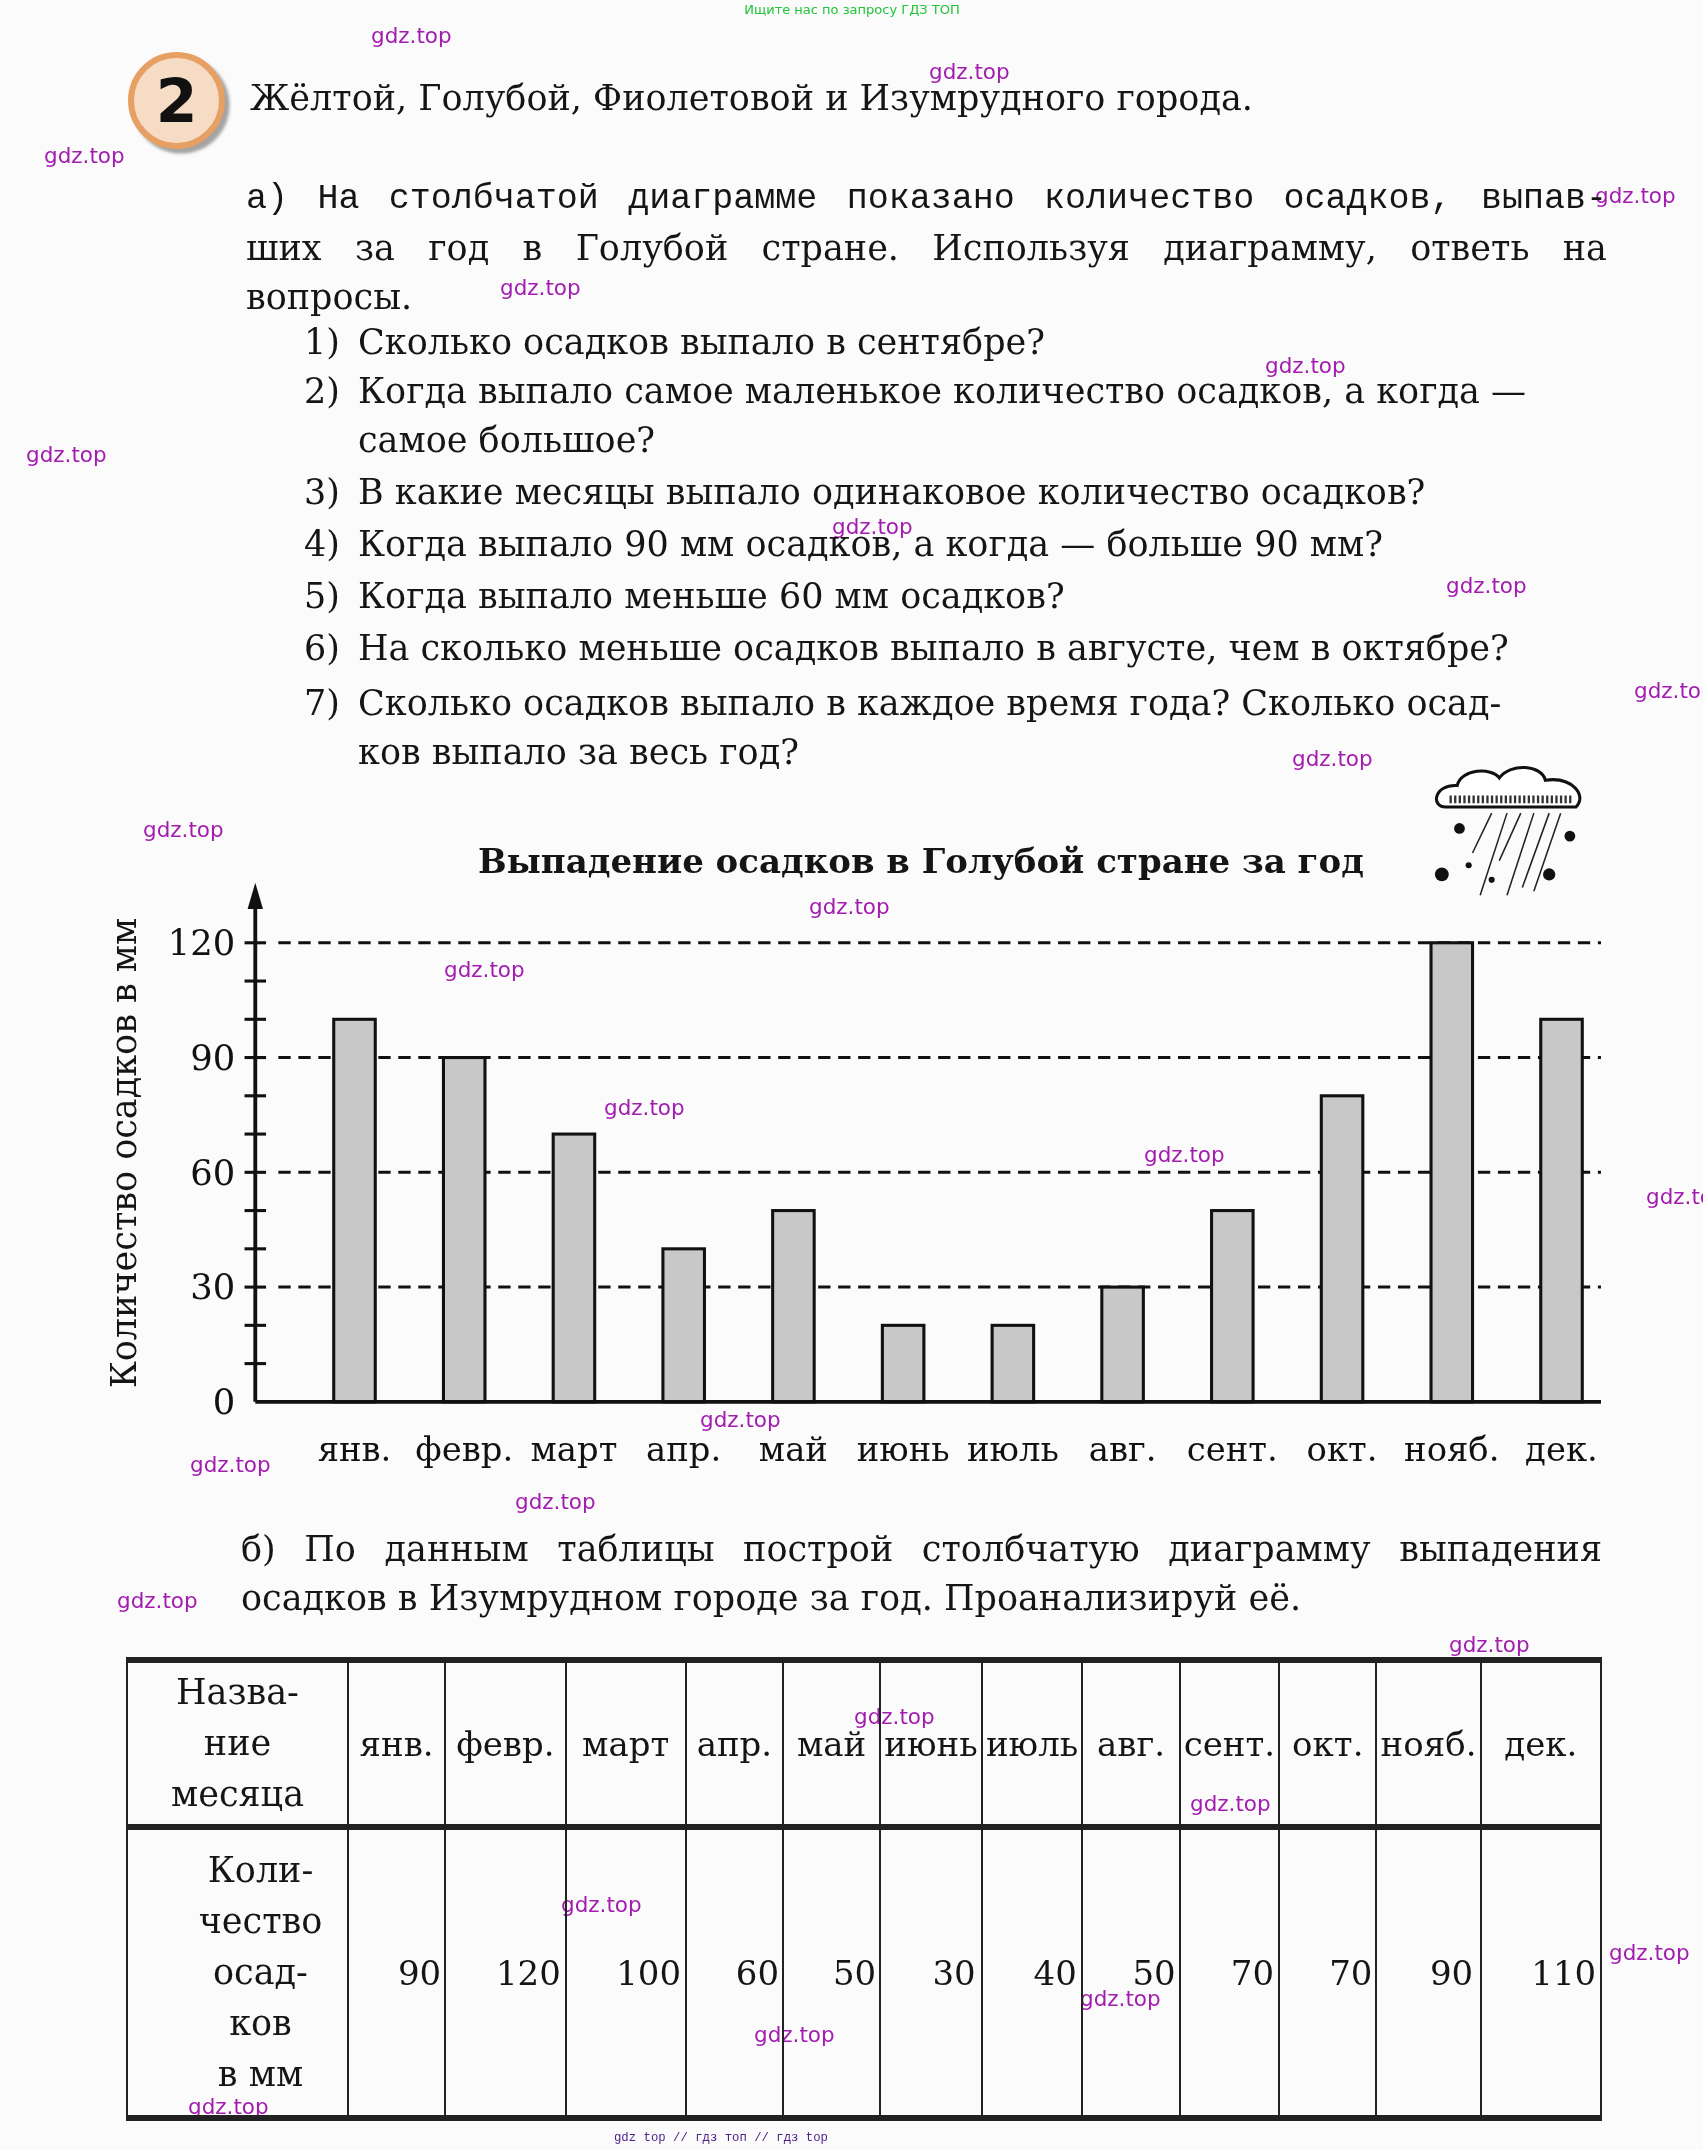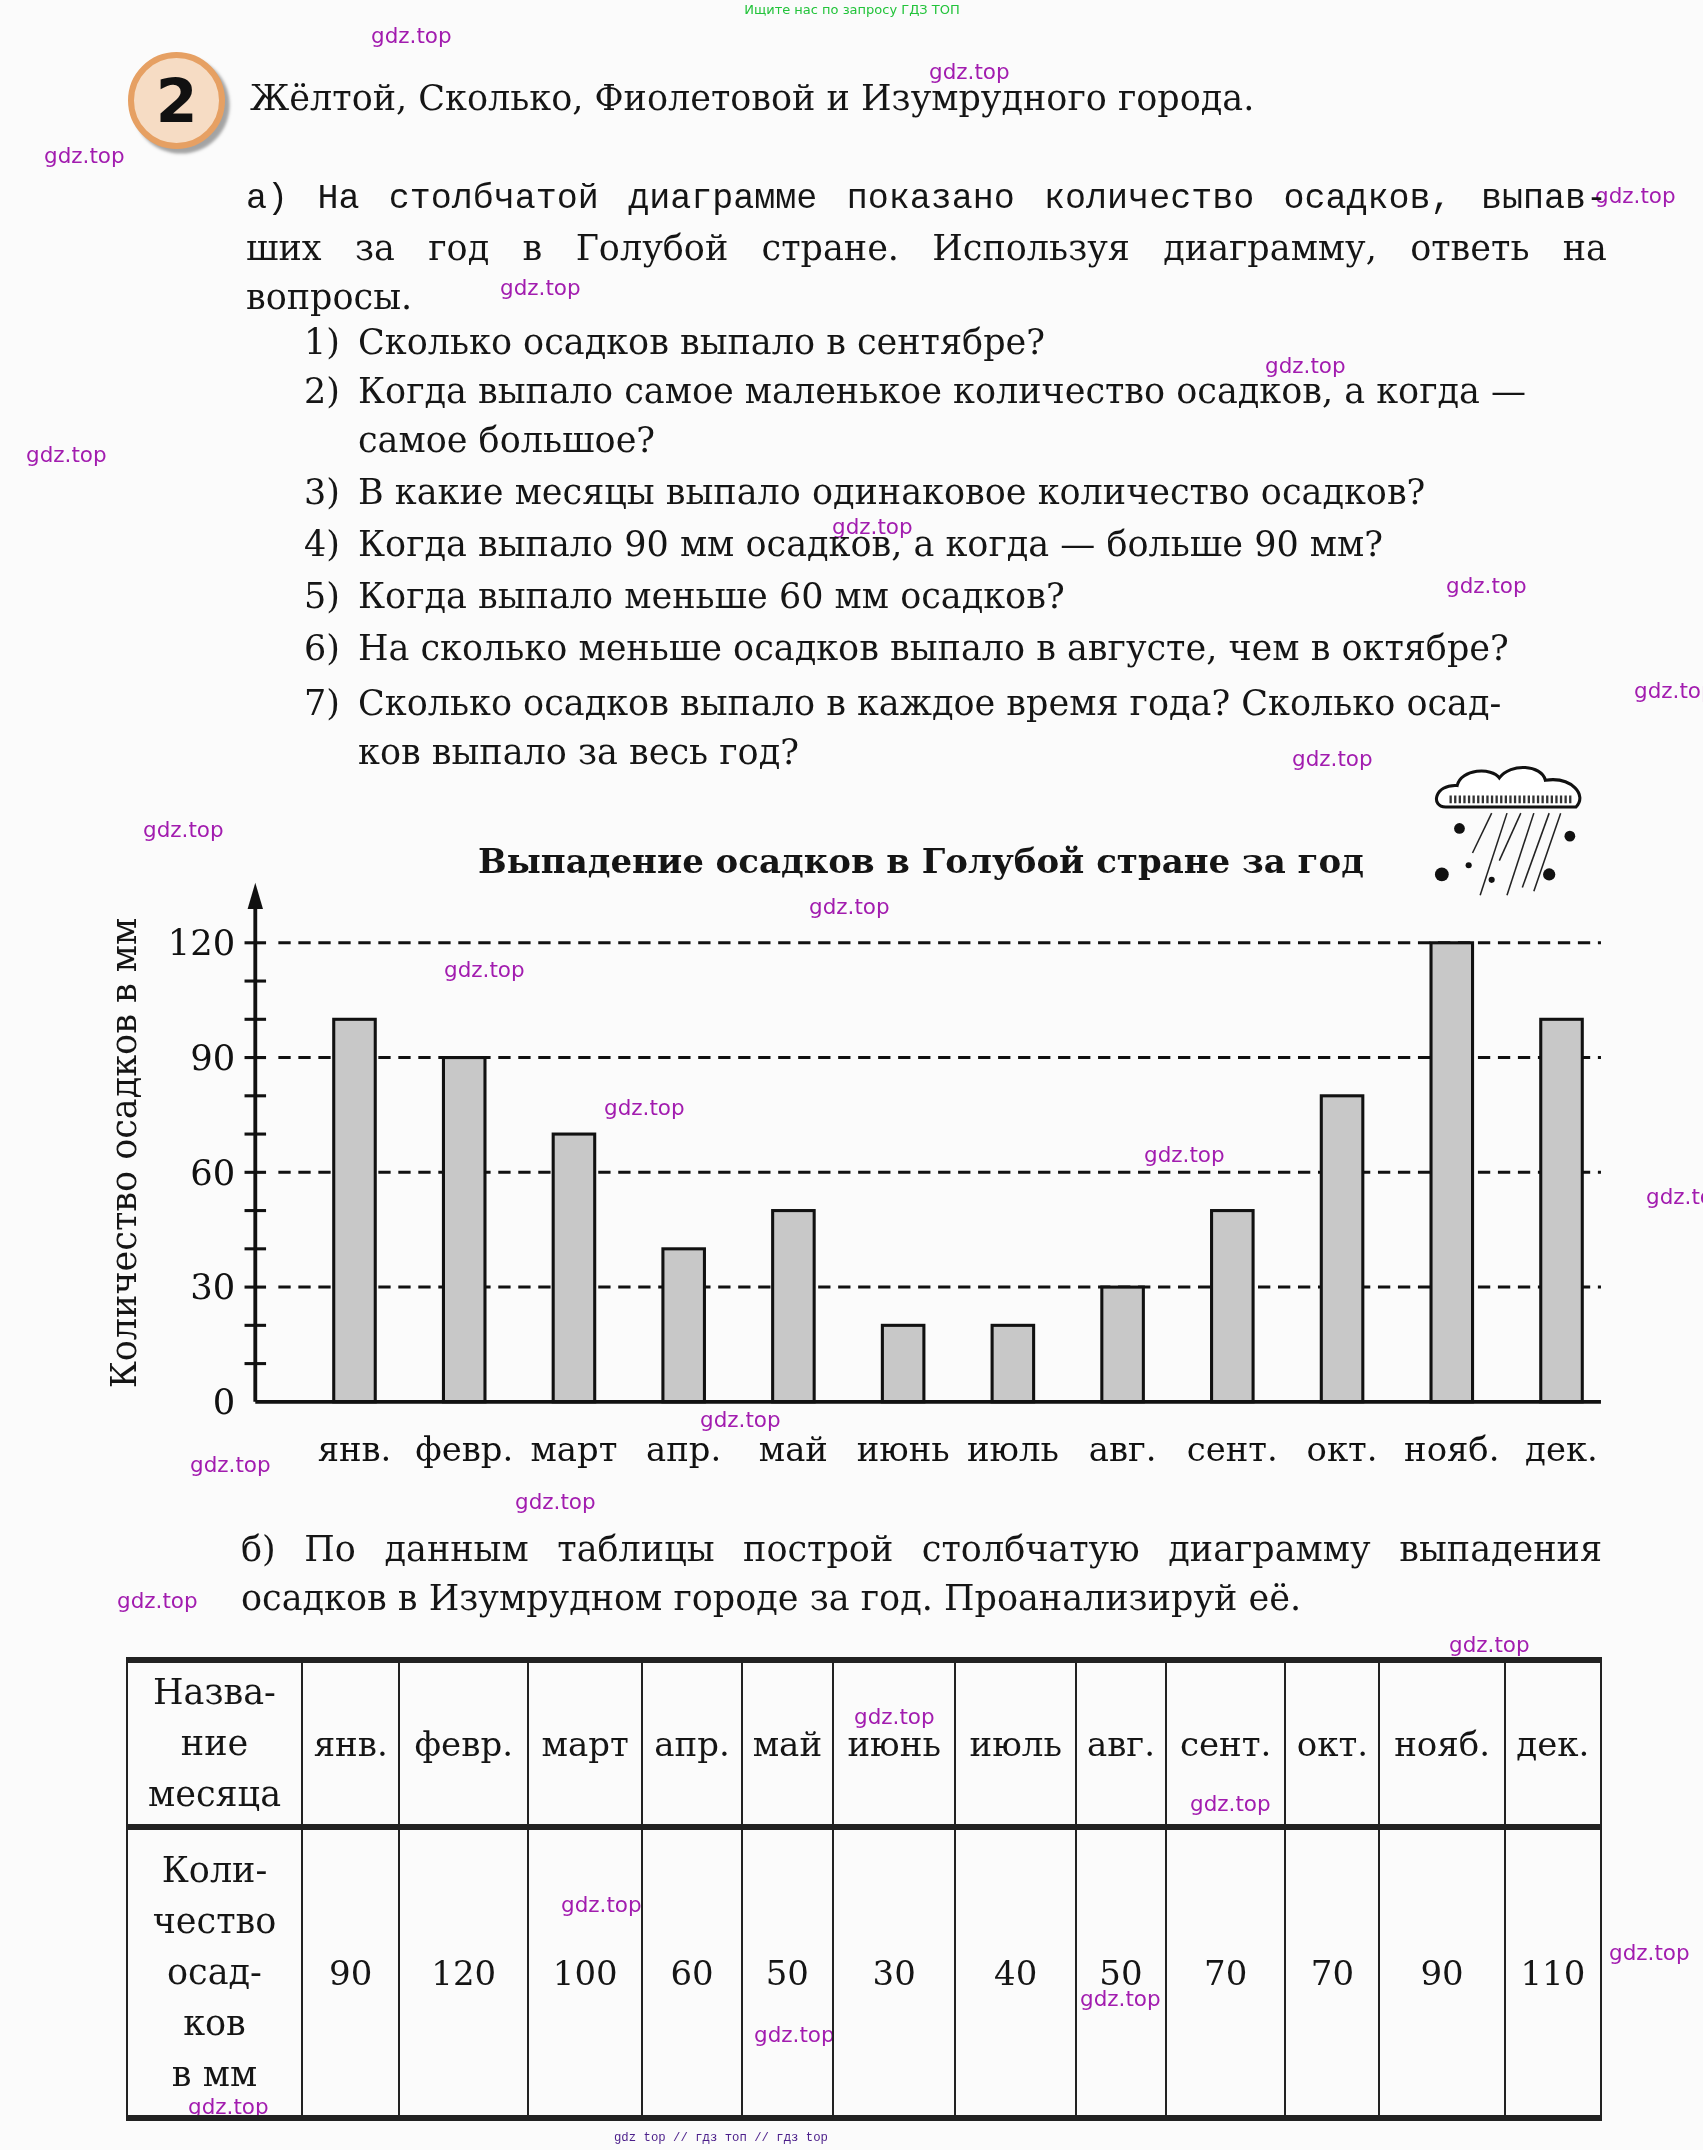--- a/index.html
+++ b/index.html
@@ -15,21 +15,21 @@
          border:6.2px solid #e6a063;box-sizing:border-box;box-shadow:4.6px 4.6px 3.1px rgba(0,0,0,0.35);
          display:flex;align-items:center;justify-content:center;font-family:"DejaVu Sans","Liberation Sans",sans-serif;
          font-weight:bold;font-size:60px;color:#111;}
   .para{font-size:35px;line-height:49px;}
   .q{font-size:35px;line-height:49px;}
   .qnum{display:inline-block;width:54px;}
   .chart-title{font-weight:bold;font-size:34px;}
   table.t{position:absolute;left:126px;top:1657px;width:1476px;border-collapse:collapse;font-size:34px;}
   table.t td{border:2.3px solid #222;text-align:center;vertical-align:middle;padding:0;}
   table.t tr.h td{height:161px;}
-  table.t tr.d td{height:285px;}
+  table.t tr.d td{height:285px;padding-left:46px;}
   table.t td.first{width:173px;font-size:35px;line-height:51px;}
   table.t{border-top:6.2px solid #222;border-bottom:6.2px solid #222;}
   table.t tr.d td{border-top:6.2px solid #222;}
 </style>
 </head>
 <body>
 
 <div class="abs topbar">Ищите нас по запросу ГДЗ ТОП</div>
 
 <div class="abs wm" style="left:371px;top:23px">gdz.top</div>
@@ -58,21 +58,21 @@
 <div class="abs wm" style="left:1190px;top:1791px">gdz.top</div>
 <div class="abs wm" style="left:561px;top:1892px">gdz.top</div>
 <div class="abs wm" style="left:1609px;top:1940px">gdz.top</div>
 <div class="abs wm" style="left:1080px;top:1986px">gdz.top</div>
 <div class="abs wm" style="left:754px;top:2022px">gdz.top</div>
 <div class="abs wm" style="left:188px;top:2094px">gdz.top</div>
 
 <div class="abs badge">2</div>
 
 <div class="abs para" style="left:250px;top:74px;width:1369px;">
-  <div>Жёлтой, Сколько, Фиолетовой и Изумрудного города.</div>
+  <div>Жёлтой, Голубой, Фиолетовой и Изумрудного города.</div>
 </div>
 
 <div class="abs para" style="left:246px;top:175px;width:1361px;">
   <div style="text-align:justify;text-align-last:justify;font-family:Liberation Mono, monospace;">а) На столбчатой диаграмме показано количество осадков, выпав-</div>
   <div style="text-align:justify;text-align-last:justify;">ших за год в Голубой стране. Используя диаграмму, ответь на</div>
   <div>вопросы.</div>
 </div>
 
 <div class="abs" style="left:304px;top:318px;width:1307px;">
   <div class="q"><span class="qnum">1)</span><span>Сколько осадков выпало в сентябре?</span></div>

